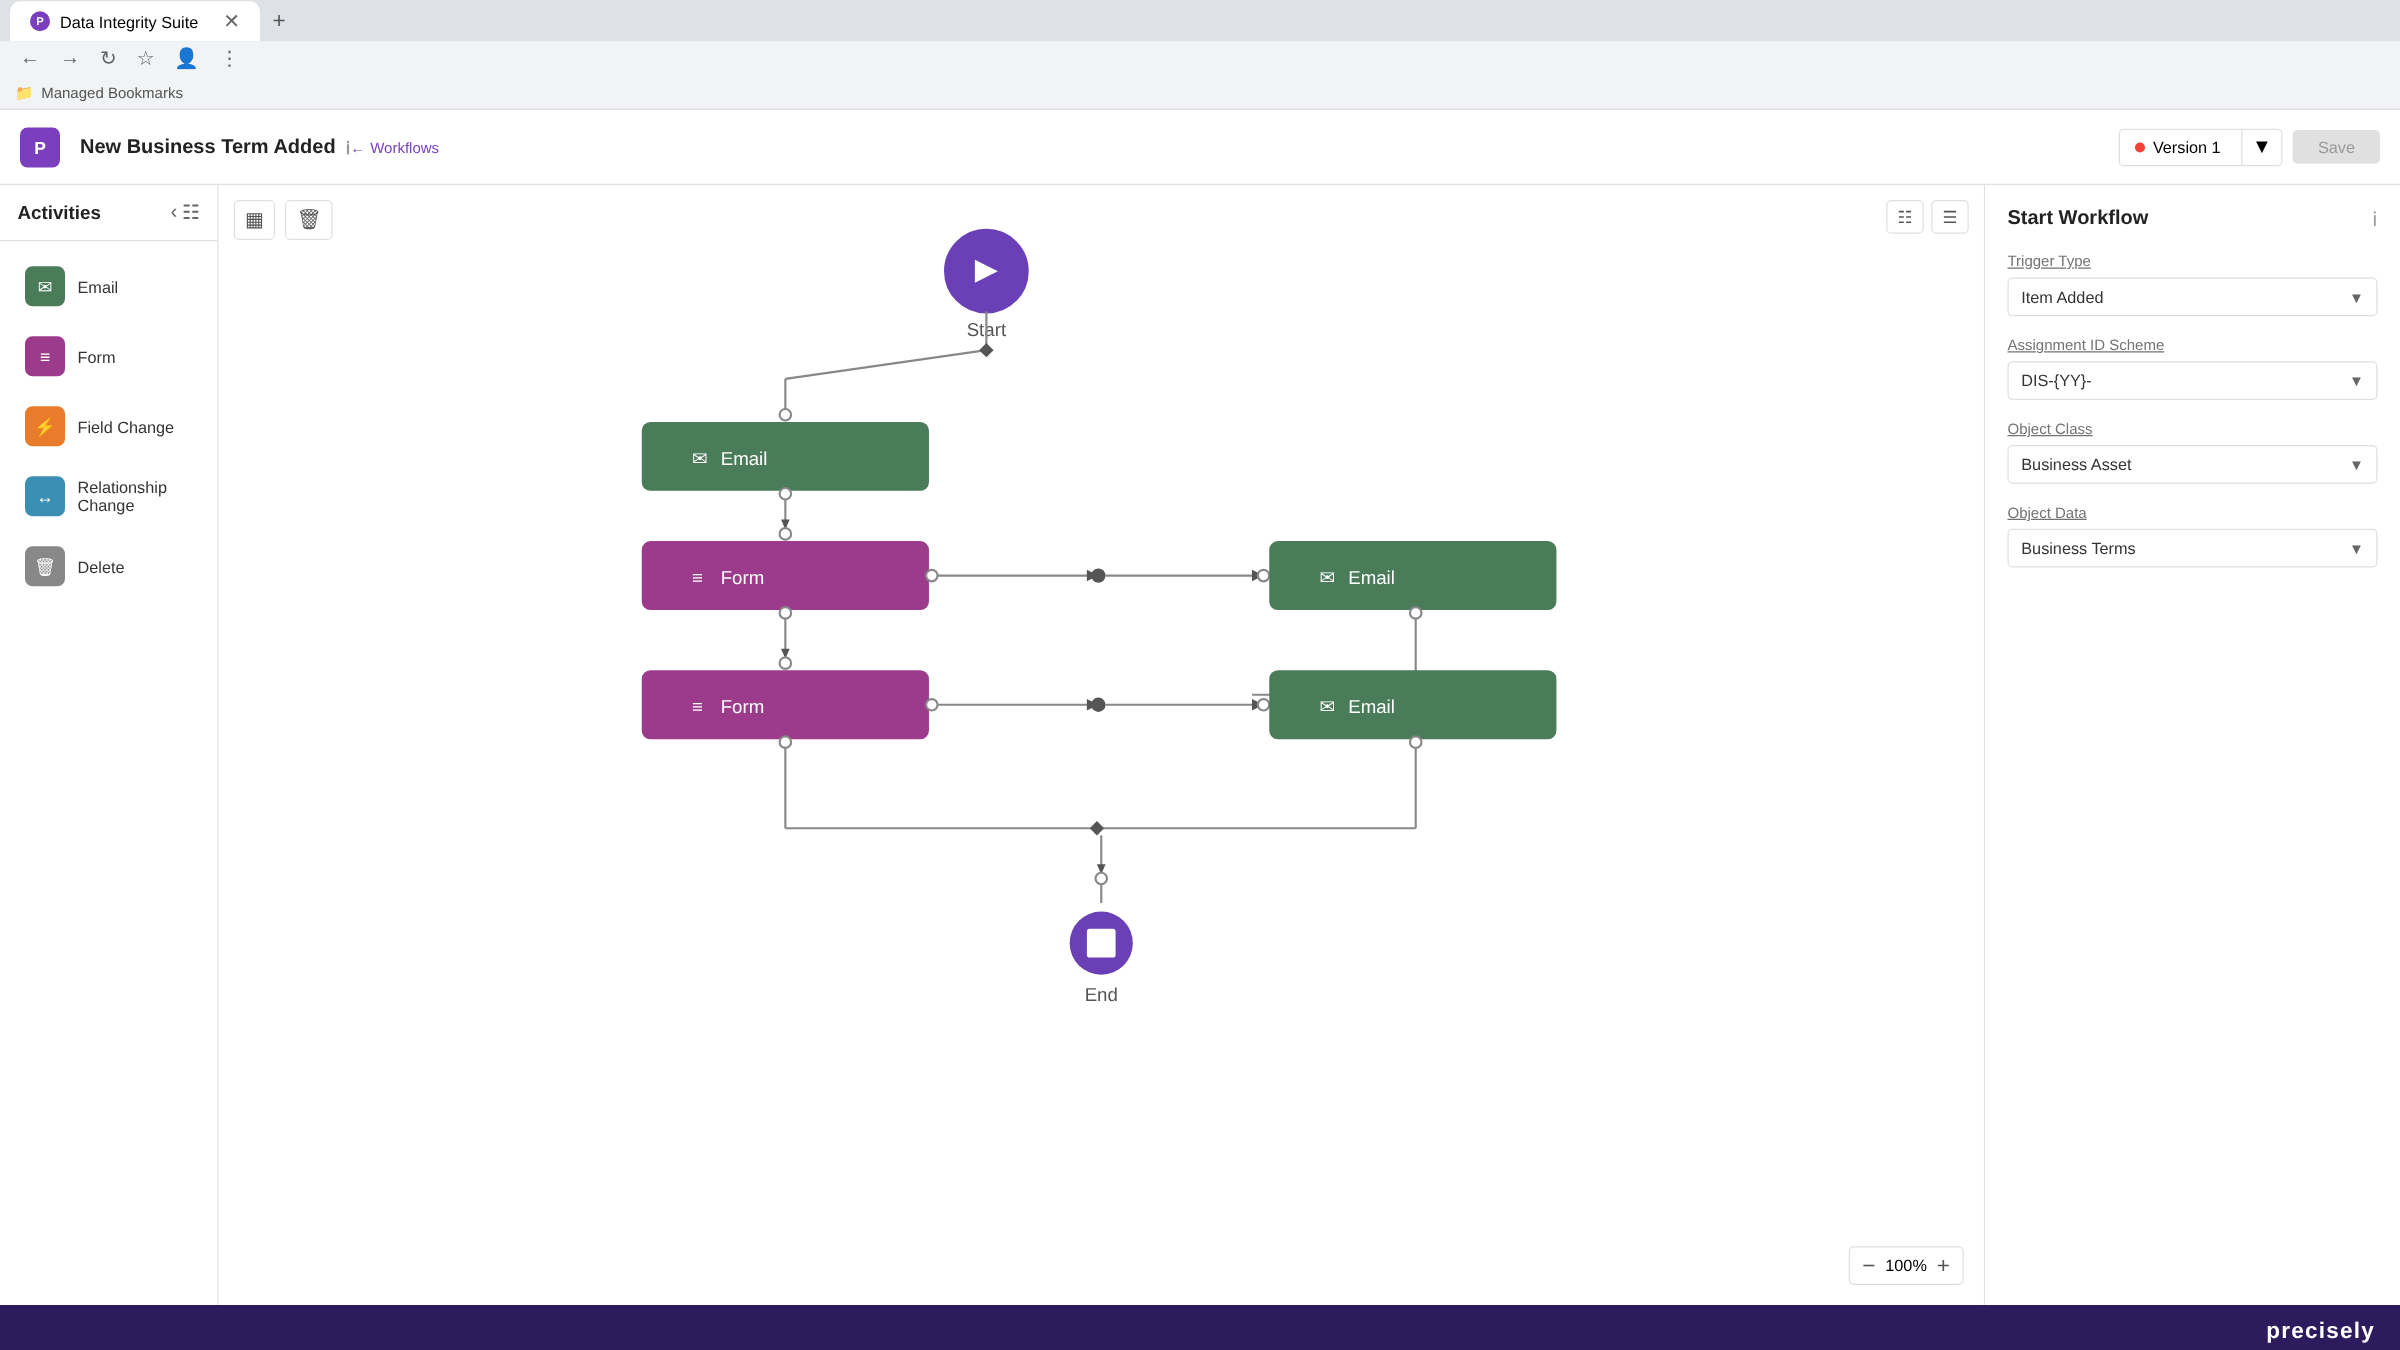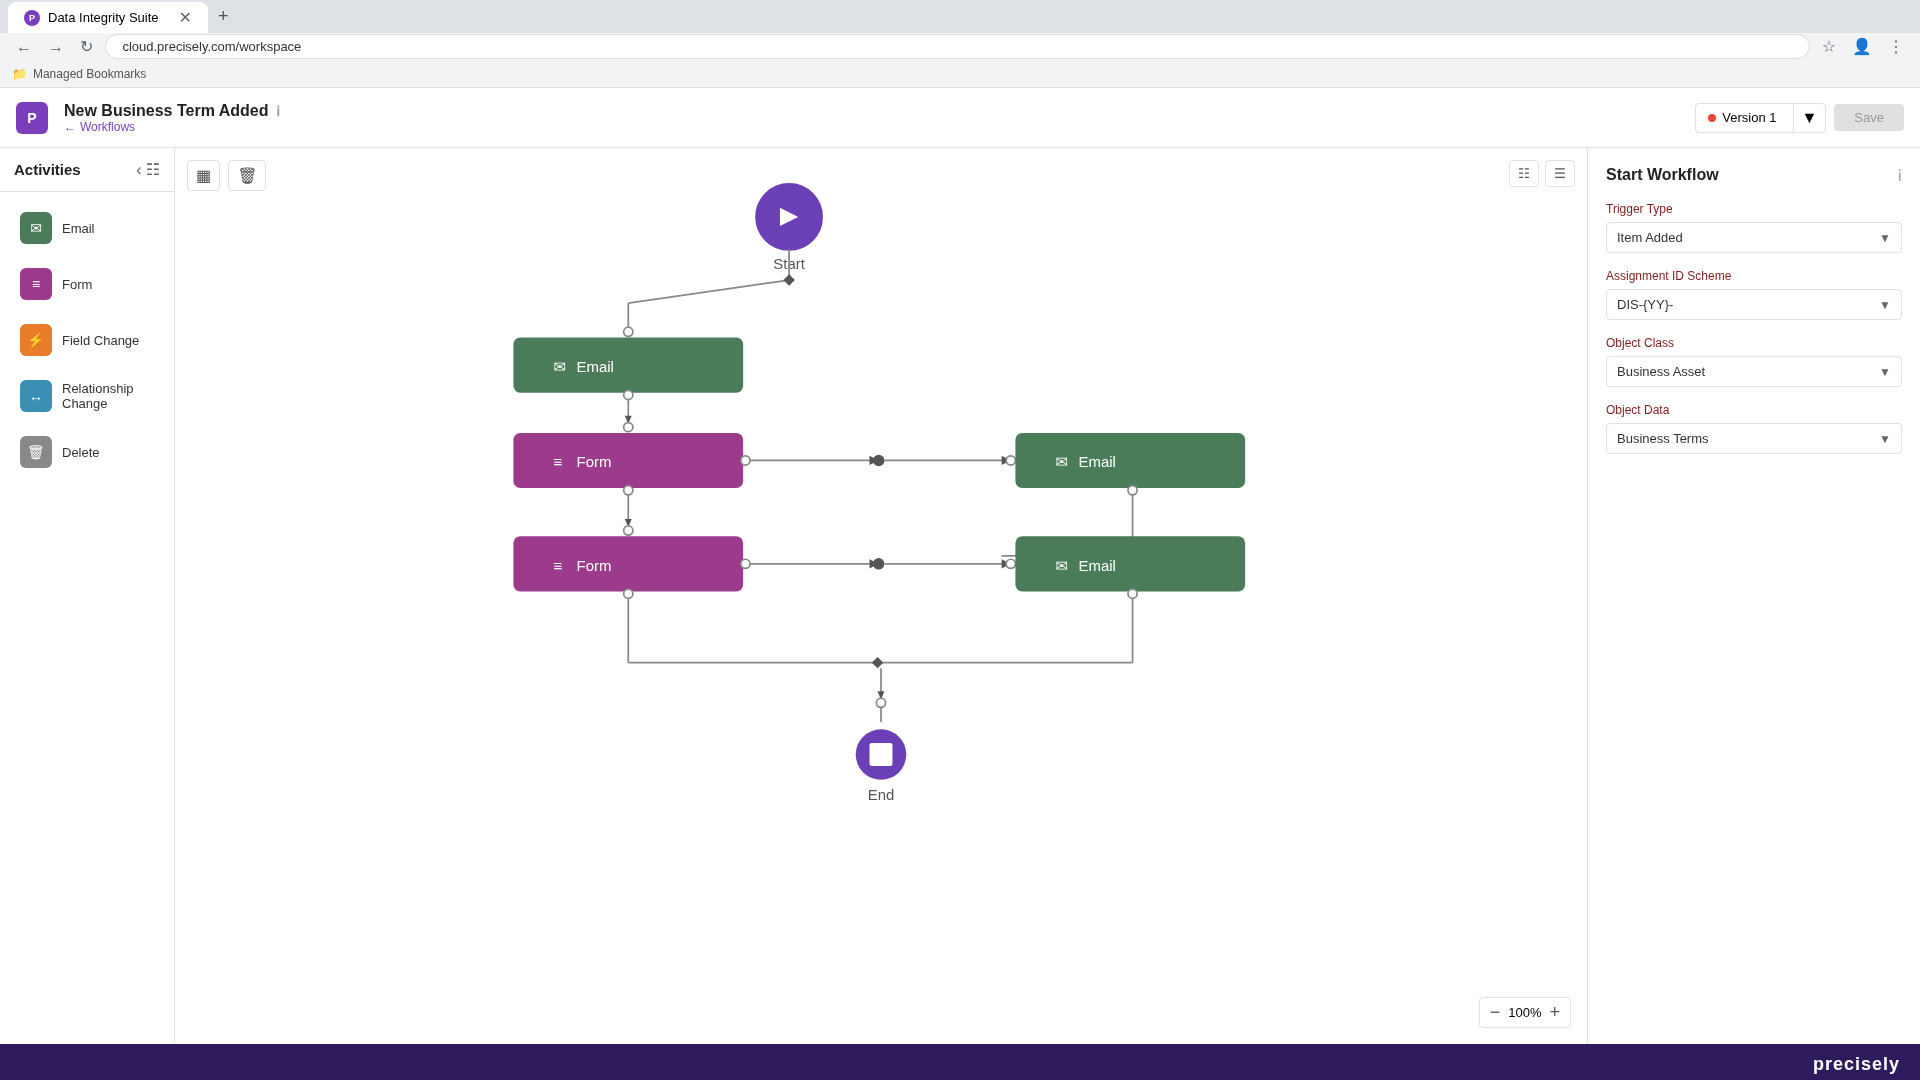--- a/index.html
+++ b/index.html
@@ -18,21 +18,21 @@
 
     
     .bookmarks-bar { background: #f1f3f4; height: 28px; display: flex; align-items: center; padding: 0 12px; border-bottom: 1px solid #dadce0; font-size: 12px; color: #555; gap: 6px; }
 
     
     .app { display: flex; flex-direction: column; height: calc(1080px - 124px); background: white; }
 
     
     .app-header { height: 60px; background: white; border-bottom: 1px solid #e0e0e0; display: flex; align-items: center; padding: 0 16px; gap: 16px; }
     .app-logo { width: 32px; height: 32px; background: #7b3fbe; border-radius: 6px; display: flex; align-items: center; justify-content: center; color: white; font-weight: bold; font-size: 14px; flex-shrink: 0; }
-    .app-header-info { display: flex; flex-direction: column; }
+    .app-header-info { display: flex; flex-direction: row; }
     .app-title { font-size: 16px; font-weight: 600; color: #222; display: flex; align-items: center; gap: 8px; }
     .info-icon { color: #999; font-size: 14px; }
     .app-breadcrumb { font-size: 12px; color: #7b3fbe; display: flex; align-items: center; gap: 4px; cursor: pointer; }
     .app-header-actions { margin-left: auto; display: flex; align-items: center; gap: 8px; }
     .version-badge { display: flex; align-items: center; gap: 4px; border: 1px solid #e0e0e0; border-radius: 4px; overflow: hidden; margin-left: 44px; }
     .version-text { padding: 5px 12px; font-size: 13px; display: flex; align-items: center; gap: 6px; }
     .version-dot { width: 8px; height: 8px; background: #f44336; border-radius: 50%; }
     .version-dropdown { padding: 5px 8px; border-left: 1px solid #e0e0e0; cursor: pointer; }
     .save-btn { background: #e0e0e0; color: #999; border: none; padding: 6px 20px; border-radius: 4px; font-size: 13px; cursor: not-allowed; }
 
@@ -72,21 +72,21 @@
     
     .right-panel { width: 333px; background: white; border-left: 1px solid #e0e0e0; display: flex; flex-direction: column; overflow: hidden; }
     .right-panel-header { padding: 16px 18px 0; display: flex; align-items: center; justify-content: space-between; }
     .right-panel-title { font-size: 16px; font-weight: 600; color: #222; }
     .right-panel-icon { color: #999; cursor: pointer; font-size: 16px; }
     .right-panel-tabs { display: flex; gap: 0; padding: 0 18px; border-bottom: 1px solid #e0e0e0; margin-top: 10px; }
     .panel-tab { padding: 8px 0; margin-right: 20px; font-size: 13px; color: #666; cursor: pointer; border-bottom: 2px solid transparent; }
     .panel-tab.active { color: #7b3fbe; border-bottom-color: #7b3fbe; font-weight: 600; }
     .right-panel-body { padding: 16px 18px; display: flex; flex-direction: column; gap: 16px; flex: 1; overflow-y: auto; }
     .field-group { display: flex; flex-direction: column; gap: 6px; }
-    .field-label { font-size: 12px; color: #7f1d1d; font-weight: 500; }
+    .field-label { font-size: 12px; color: #737373; font-weight: 500; text-decoration: underline; }
     .field-select { border: 1px solid #e0e0e0; border-radius: 4px; padding: 7px 10px; font-size: 13px; color: #333; display: flex; align-items: center; justify-content: space-between; cursor: pointer; background: white; }
     .field-select-chevron { color: #666; font-size: 12px; }
 
     
     .app-footer { height: 40px; background: #2d1b5e; display: flex; align-items: center; justify-content: flex-end; padding: 0 20px; }
     .footer-logo { color: white; font-size: 18px; font-weight: 600; letter-spacing: 1px; }
   </style>
 </head>
 <body>
 
@@ -99,23 +99,20 @@
         </div>
         <span>Data Integrity Suite</span>
         <span class="tab-close">✕</span>
       </div>
       <div style="padding:6px 10px;color:#555;font-size:18px;">+</div>
     </div>
     <div class="browser-nav">
       <button class="nav-btn">←</button>
       <button class="nav-btn">→</button>
       <button class="nav-btn">↻</button>
-      <div class="address-bar">
-        <span>cloud.precisely.com/workspace</span>
-      </div>
       <div class="nav-icons">
         <button class="nav-btn">☆</button>
         <button class="nav-btn">👤</button>
         <button class="nav-btn">⋮</button>
       </div>
     </div>
   </div>
 </div>
 
 <div class="bookmarks-bar">

